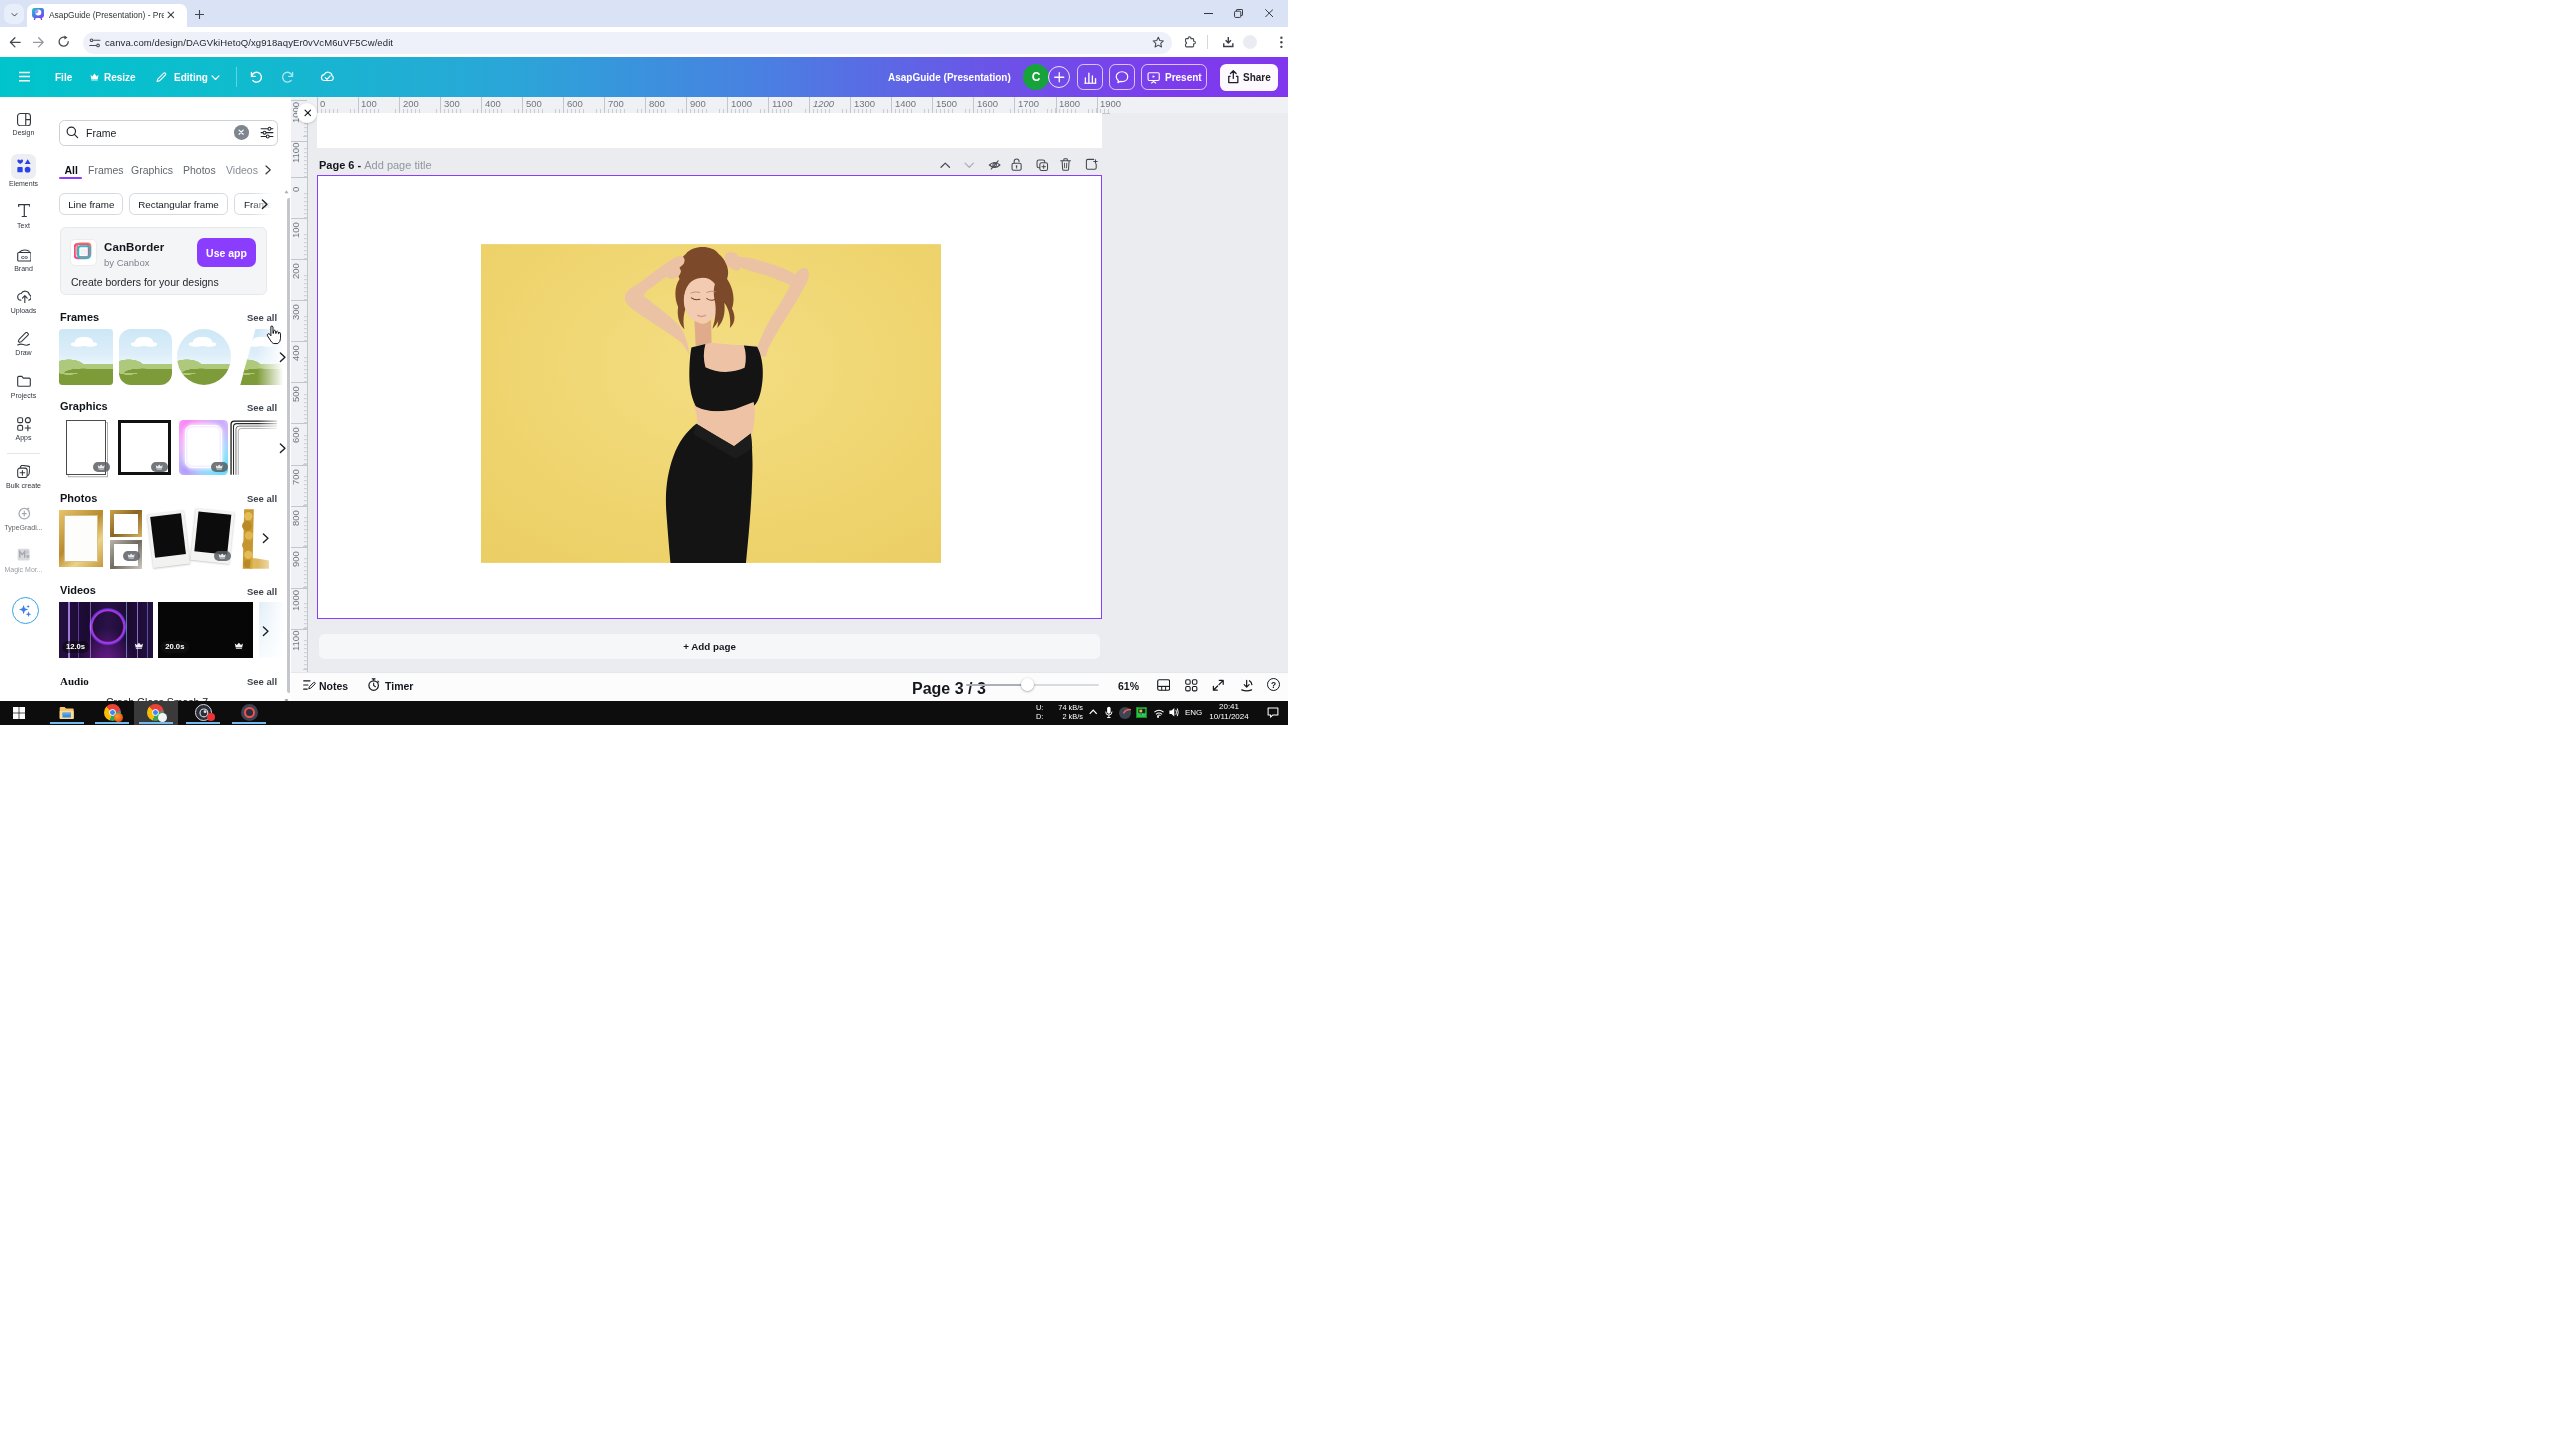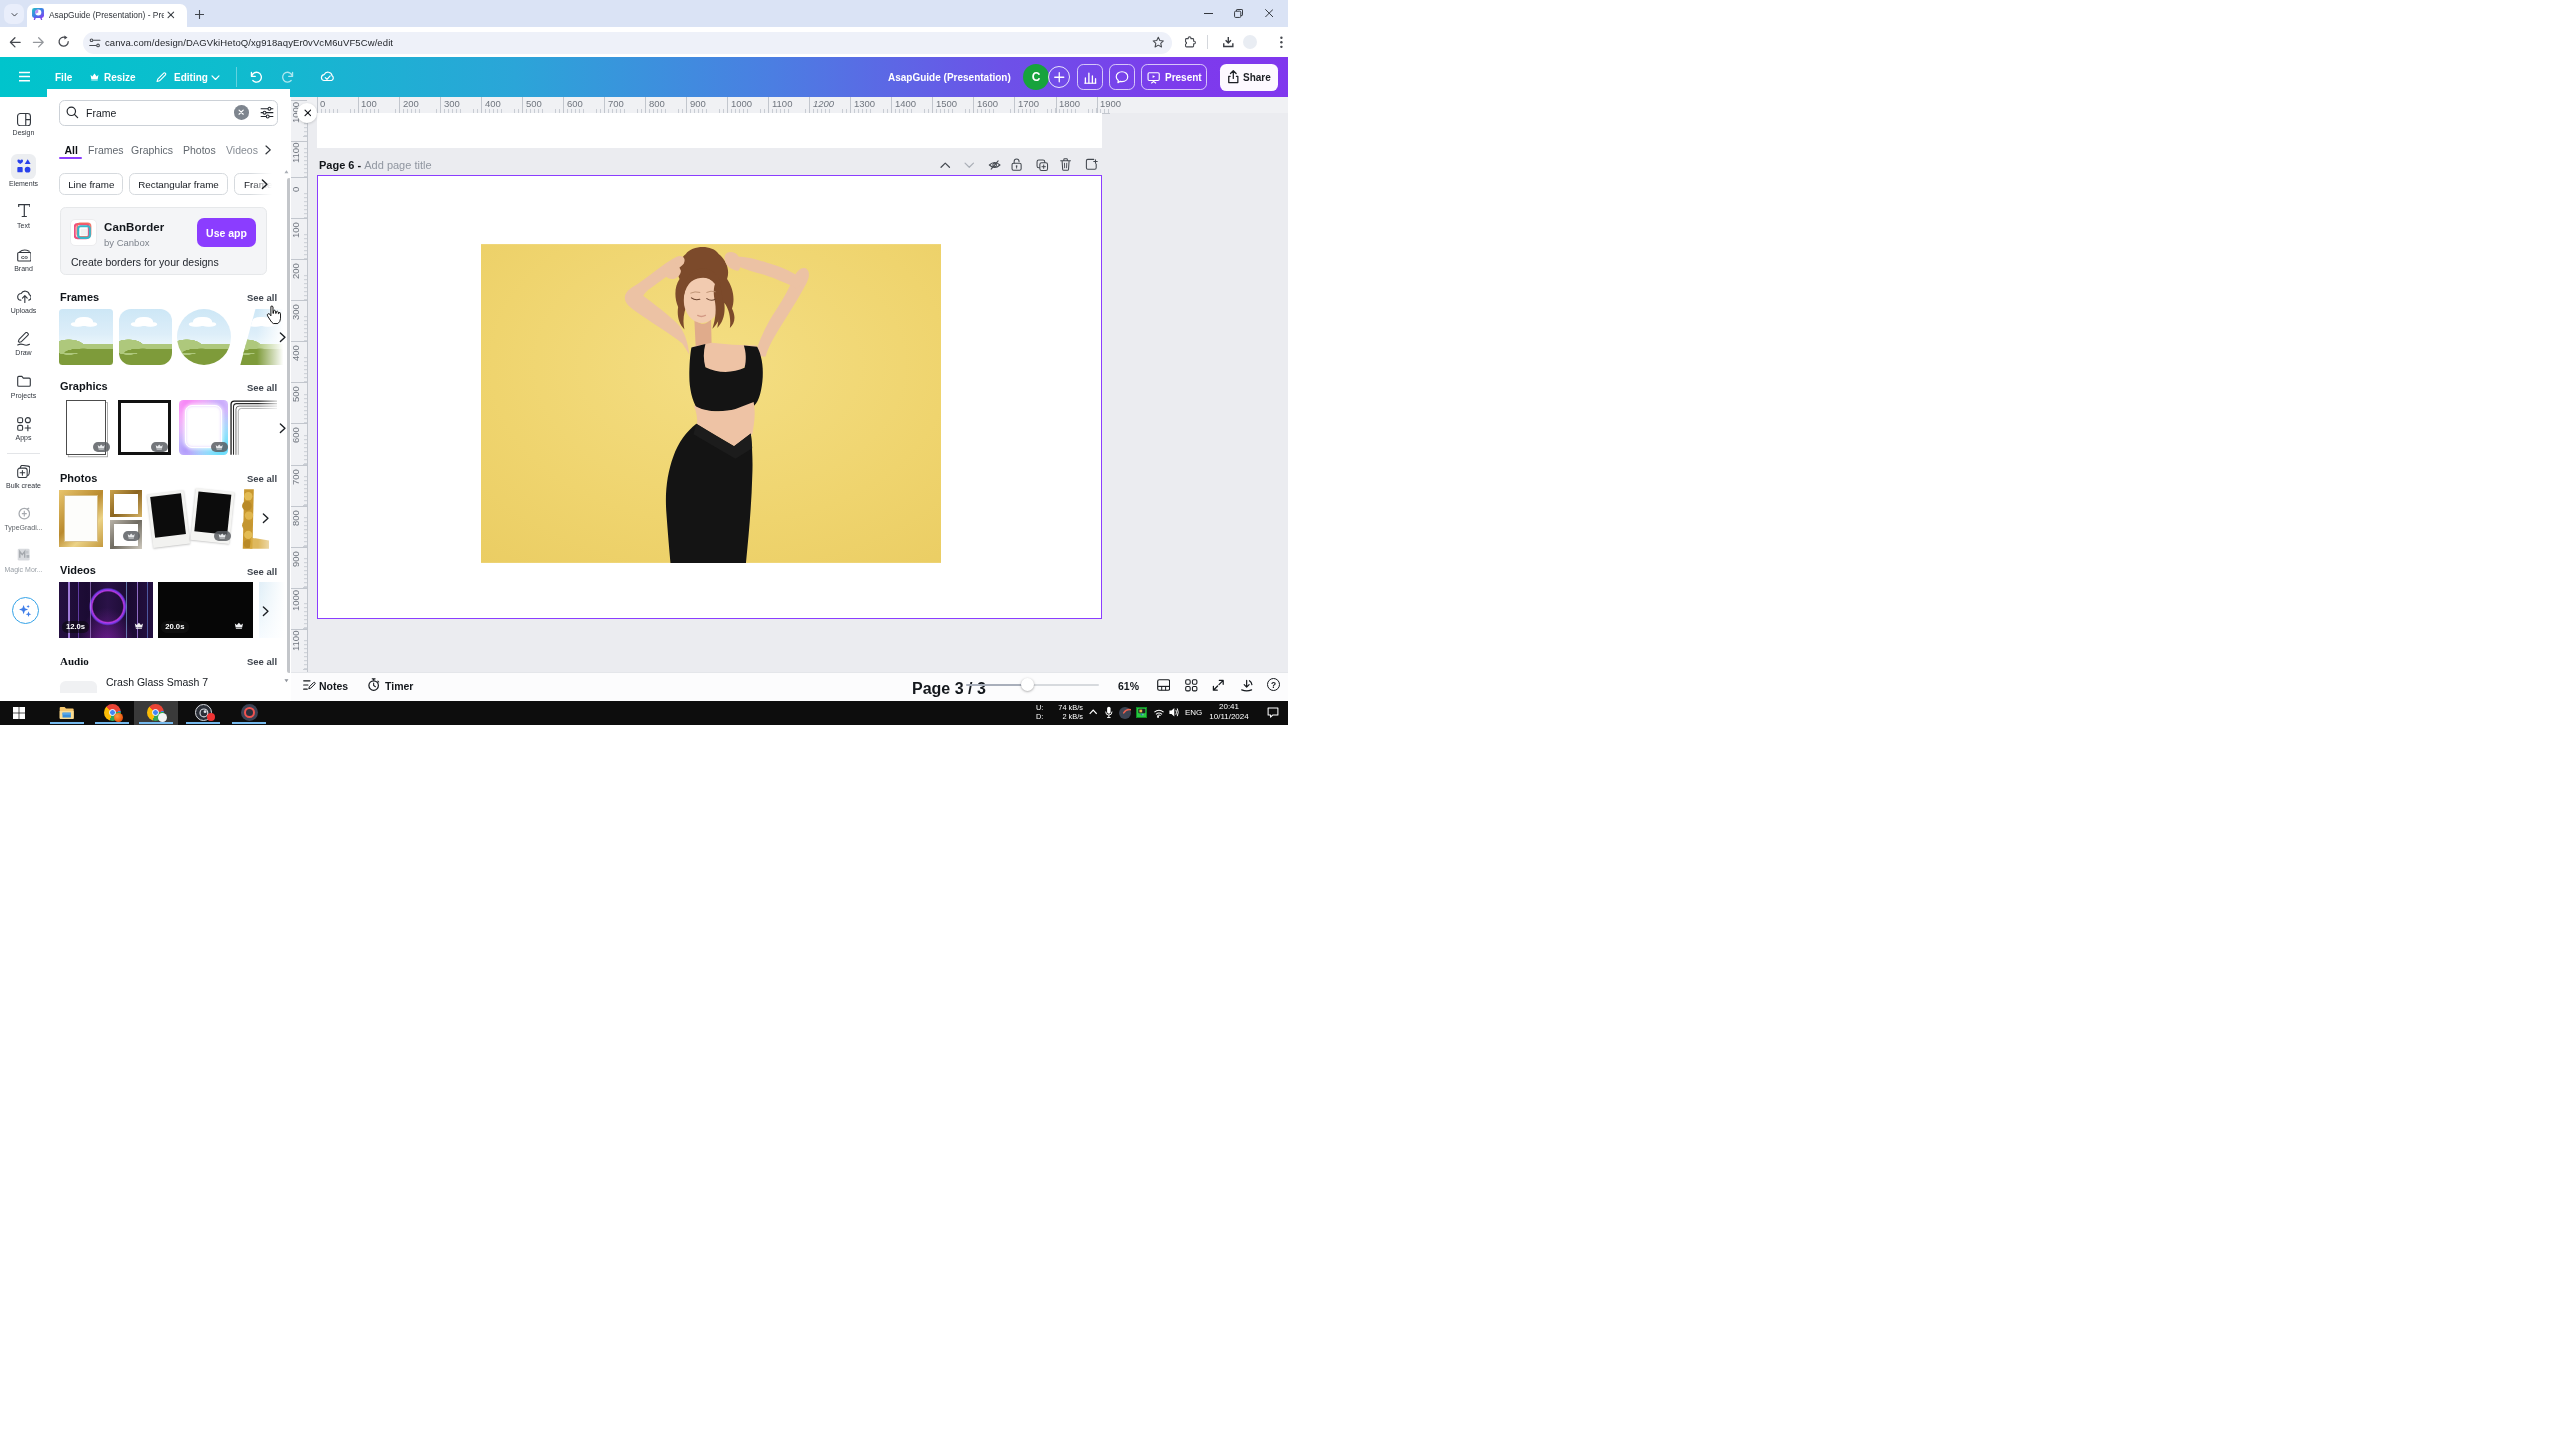--- a/index.html
+++ b/index.html
@@ -13,21 +13,21 @@
   #tabtitle { left:49px; top:9.8px; font-size:8.4px; color:#30343a; white-space:nowrap; width:115px; overflow:hidden; }
   #toolbar { left:0; top:27px; width:1288px; height:30px; background:#fff; }
   #omnibox { left:83px; top:32px; width:1089px; height:22px; background:#eef1f9; border-radius:11.2px; }
   #urltext { left:105px; top:37px; font-size:9.5px; color:#23262b; letter-spacing:0.1px; }
   
   #cheader { left:0; top:57px; width:1288px; height:40px;
     background:linear-gradient(90deg,#00c4cc 0%,#0fbcce 18%,#2ba5d8 40%,#4b7ee2 60%,#6d51e8 78%,#7d3bec 92%,#8037ee 100%); }
   .htxt { position:absolute; color:#fff; font-size:10px; font-weight:bold; top:72px; }
   
   #rail { left:0; top:97px; width:47px; height:604px; background:#fff; }
-  #panel { left:47px; top:89px; width:243px; height:604px; background:#fff; overflow:hidden; }
+  #panel { left:47px; top:109px; width:243px; height:604px; background:#fff; overflow:hidden; }
   #canvas { left:291px; top:97px; width:997px; height:575px; background:#ebecf0; overflow:hidden; }
   .raillabel { position:absolute; width:47px; text-align:center; font-size:7px; color:#31363e; }
   .sechead { position:absolute; font-size:11px; font-weight:bold; color:#101419; }
   .seeall { position:absolute; font-size:9.5px; font-weight:bold; color:#40464f; }
   .chip { position:absolute; height:22px; border:0.7px solid #d6dade; border-radius:5.6px; background:#fff;
           font-size:9.8px; color:#15191f; display:flex; align-items:center; justify-content:center; top:84px;}
   .crownbadge { position:absolute; width:17px; height:9.5px; background:rgba(90,94,99,0.85); border-radius:4.9px;
           display:flex; align-items:center; justify-content:center; }
   
   #bottombar { left:291px; top:672px; width:997px; height:29px; background:#fcfcfd; border-top:0.7px solid #e4e6ea; position:absolute; }
@@ -607,20 +607,21 @@
 
         <path d="M301,148 L321,143 C318,154 318,166 321,176 C338,185 360,185 377,177 C380,166 379,154 376,145 L395,147 C401,158 404,174 403,190 C402,208 398,224 391,231 C362,241 330,242 309,235 C302,224 298,206 298,189 C298,174 299,158 301,148 Z" fill="#141414"></path>
 
         <path d="M304,230 C319,240 344,241 364,236 L390,226 C393,242 391,257 388,272 L362,289 L309,258 C310,249 308,239 304,230 Z" fill="#eec3a5"></path>
 
         <path d="M308,257 C294,268 282,284 275,304 C267,326 263,352 265,382 C267,410 269,434 271,456 L379,456 C383,416 387,372 388,332 C389,312 388,292 386,271 L362,289 C344,279 325,268 308,257 Z" fill="#141414"></path>
         <path d="M308,257 L362,289 L386,271 L388,292 L364,307 L304,272 Z" fill="#1c1c1c"></path>
       </svg>
     </div>
 
+    <div class="abs" style="left:28px;top:537px;width:781px;height:25px;background:#f6f7f8;border-radius:5.6px;display:flex;align-items:center;justify-content:center;font-size:9.8px;font-weight:bold;color:#14181d;">+ Add page</div>
 
     <div class="abs" style="left:6.3px;top:5.6px;width:20px;height:20px;border-radius:50%;background:#fff;box-shadow:0 0.7px 2.8px rgba(0,0,0,0.18);"></div>
     <svg class="abs" style="left:12.6px;top:12px" width="7.7" height="7.7" viewBox="0 0 11 11">
         <path d="M1.5 1.5 L9.5 9.5 M9.5 1.5 L1.5 9.5" stroke="#16191d" stroke-width="1.7" stroke-linecap="round"></path>
       </svg>
   </div>
   <div id="bottombar" class="abs"></div>
   <svg class="abs" style="left:303px;top:679px" width="13.3" height="12" viewBox="0 0 19 17">
       <path d="M1 2.5 L10 2.5 M1 8.5 L7 8.5 M1 14.5 L6 14.5" stroke="#14181d" stroke-width="1.7" stroke-linecap="round"></path>
       <path d="M9.5 13.5 L10.2 10.7 L16.2 4.7 Q17.2 3.7 18.2 4.7 Q19.2 5.7 18.2 6.7 L12.2 12.7 Z" fill="none" stroke="#14181d" stroke-width="1.4" stroke-linejoin="round" transform="translate(-1.2,0.4)"></path>

